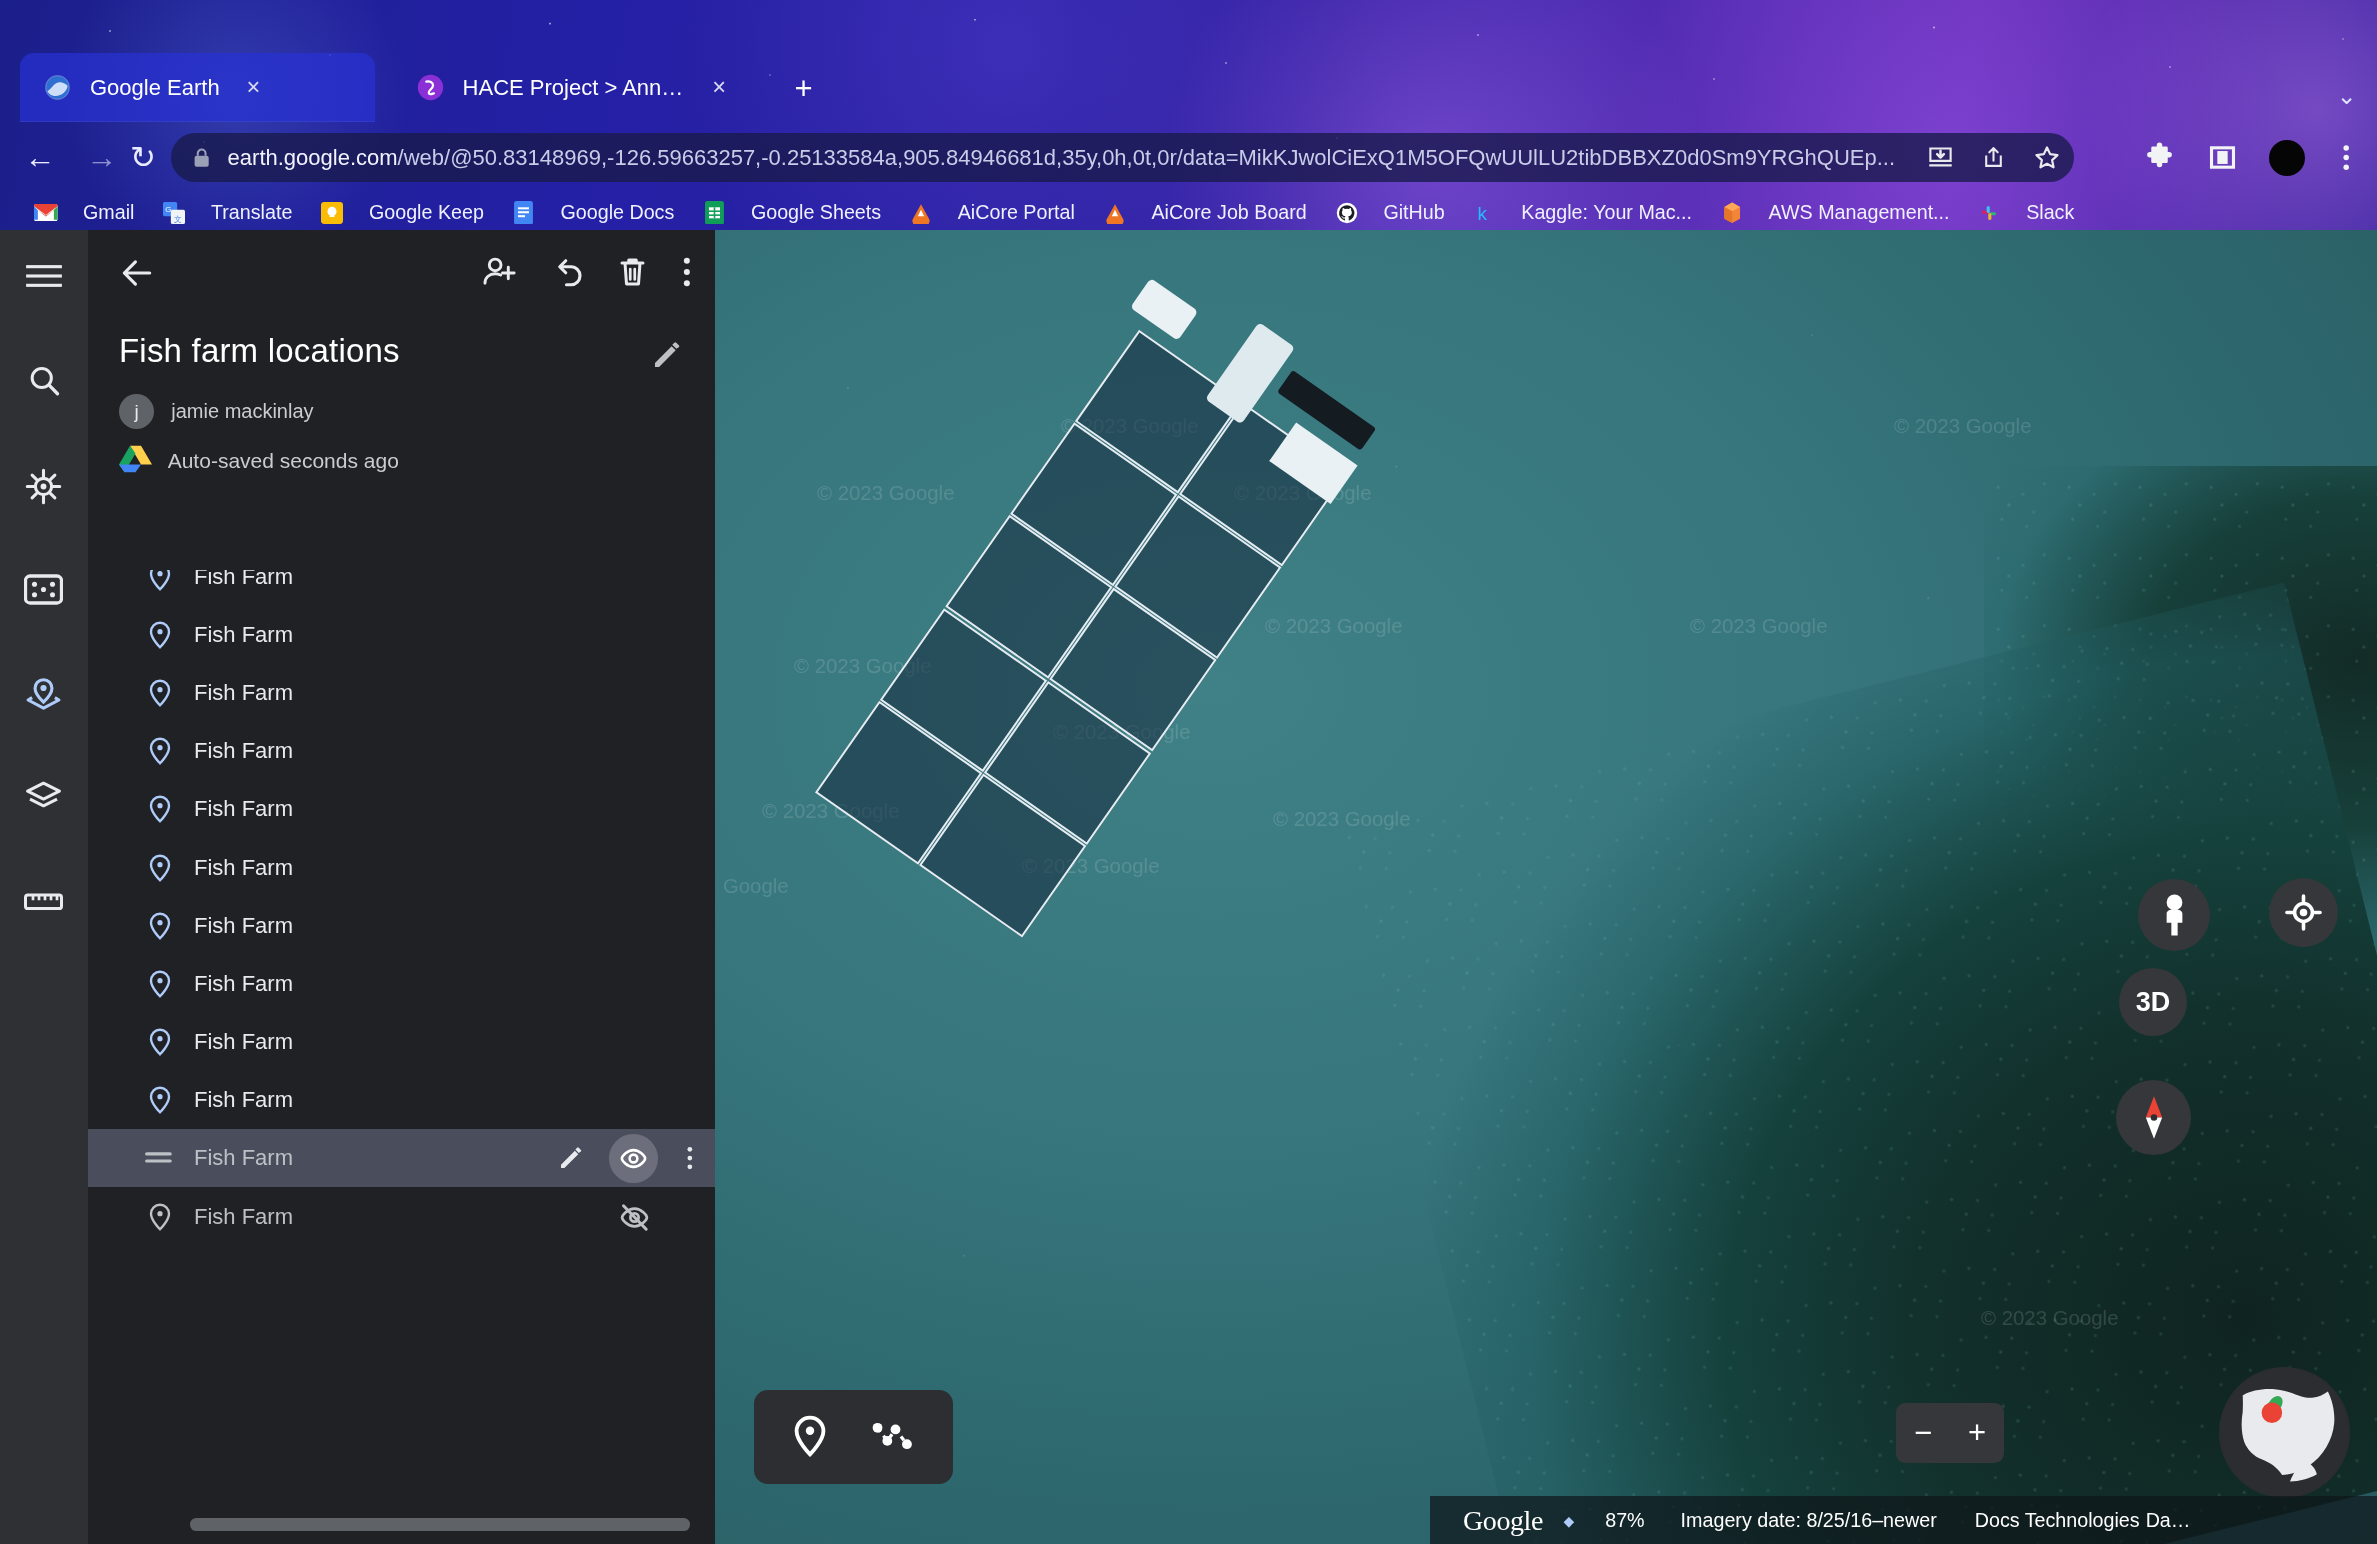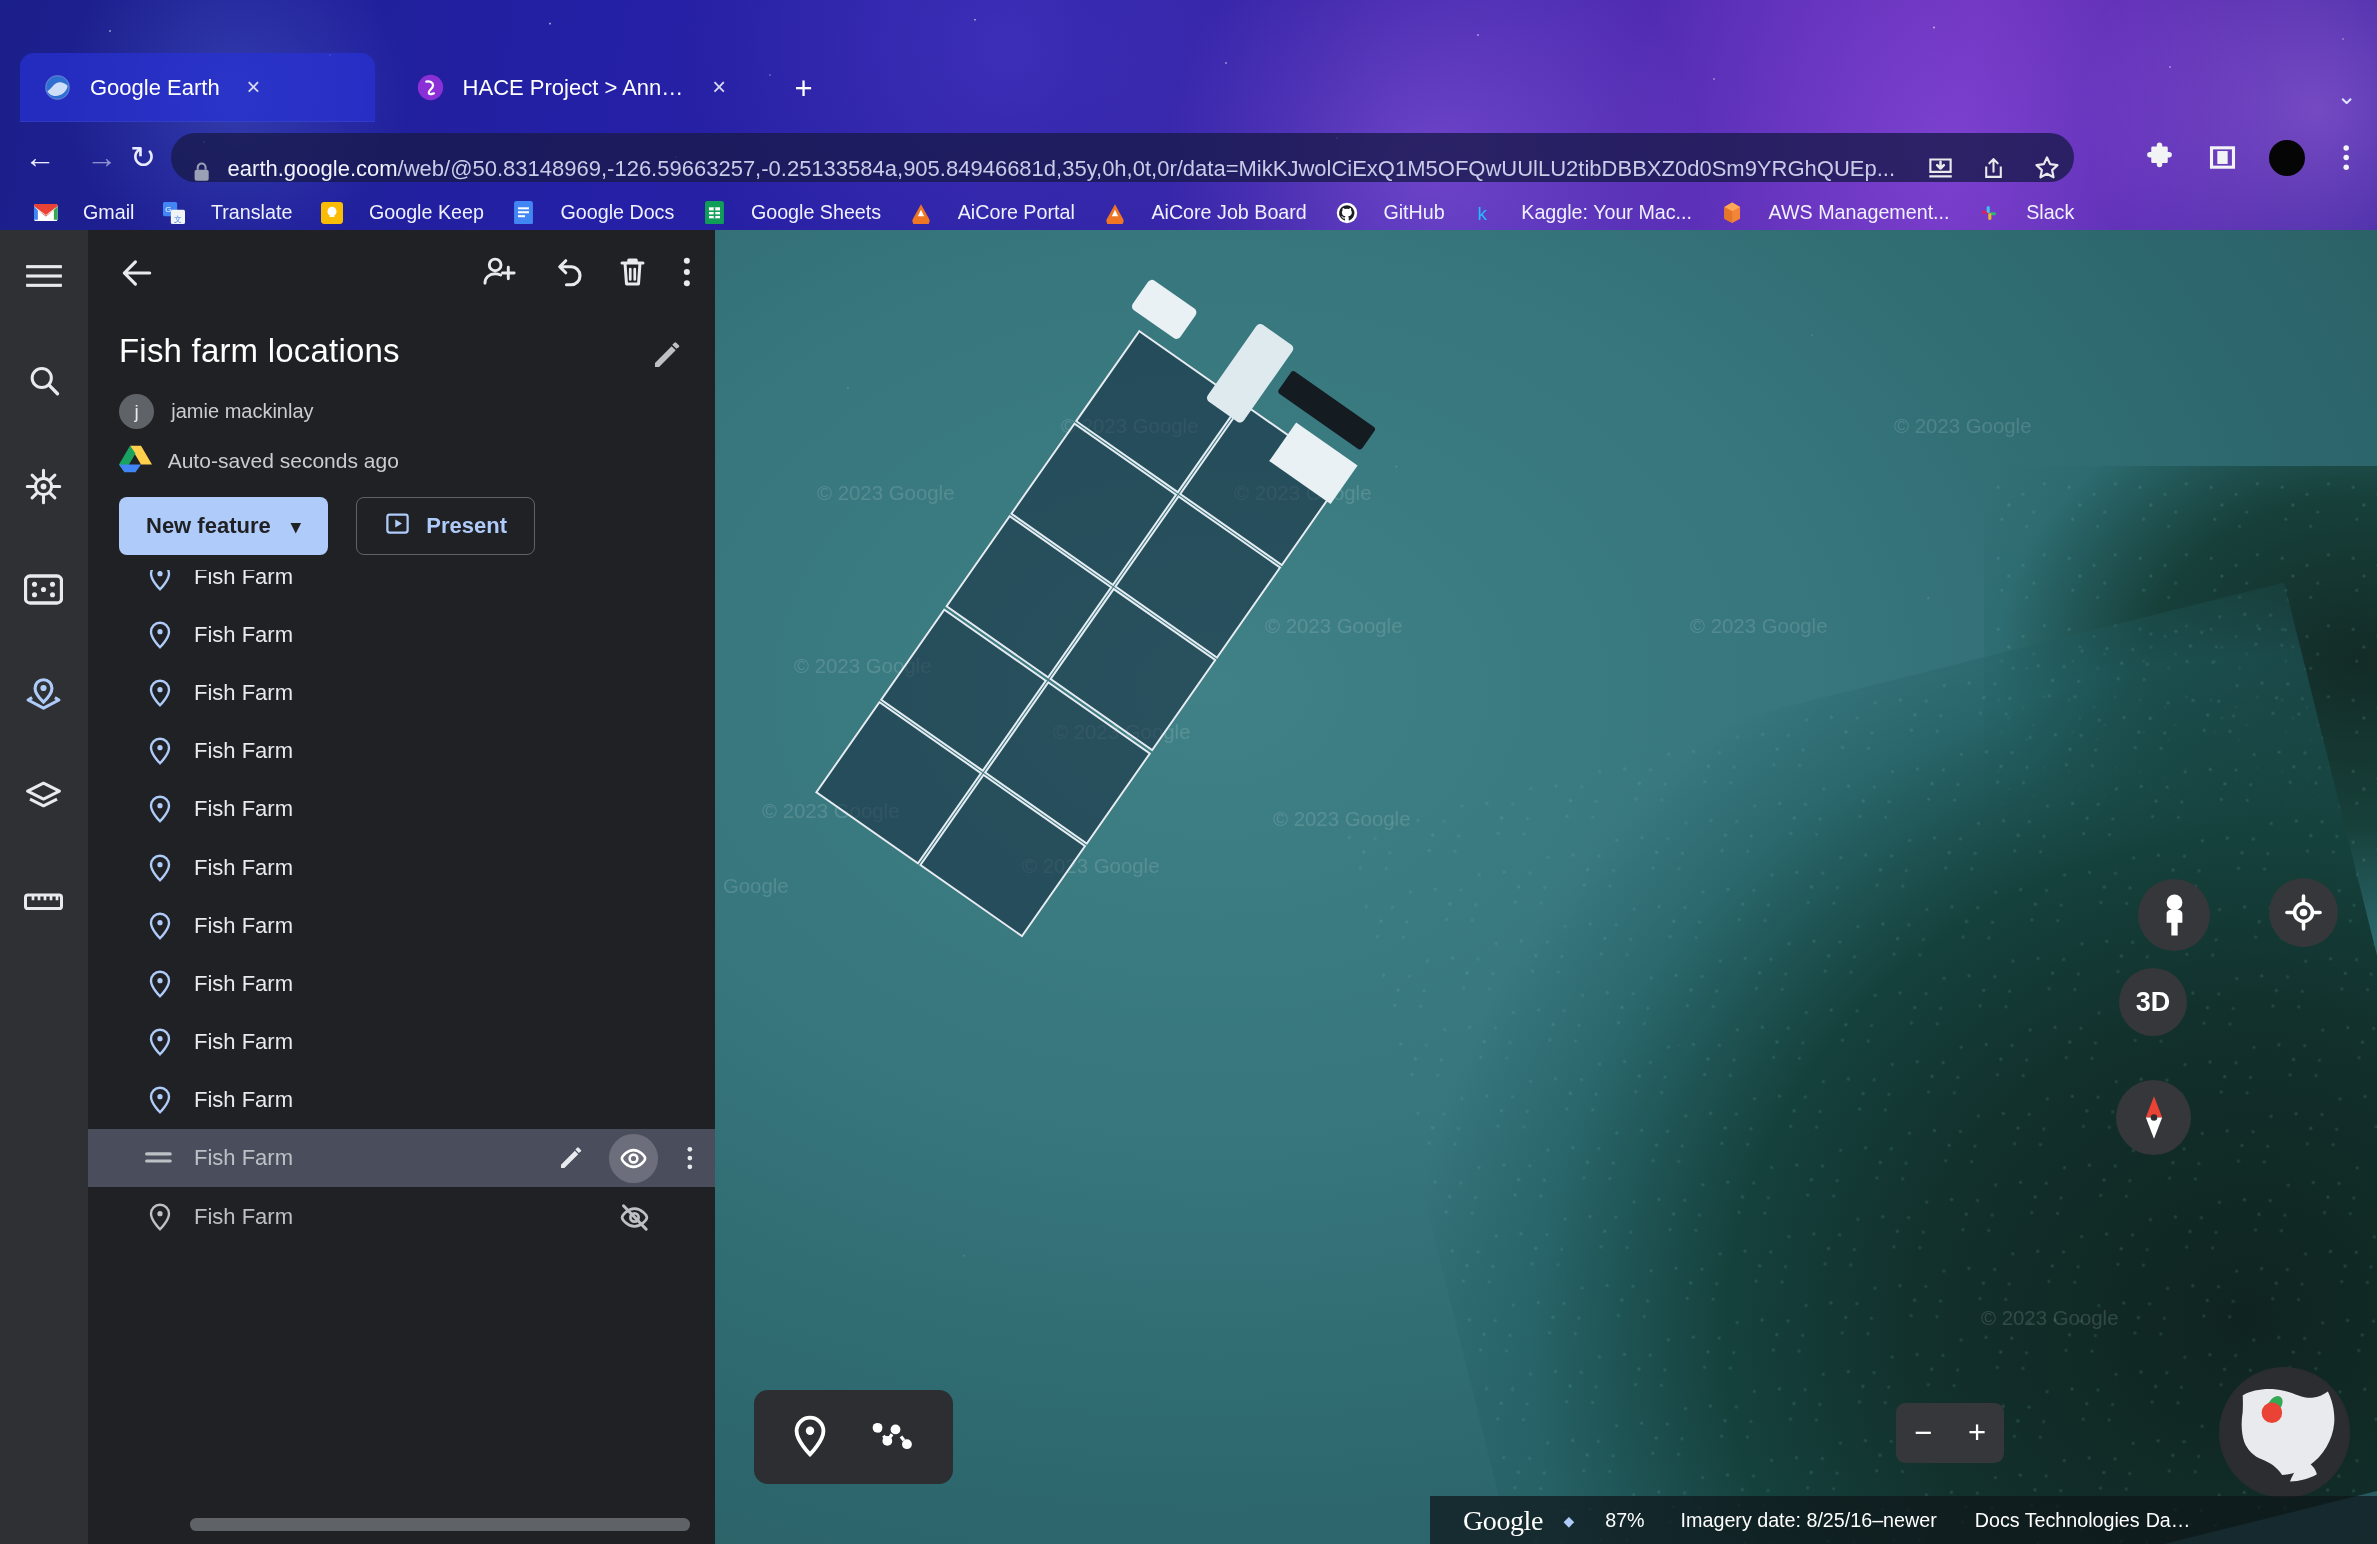--- a/index.html
+++ b/index.html
@@ -65,21 +65,21 @@
   .winmin {
     position: absolute; right: 20.4px; top: 38px; color: #dfe2ff; font-size: 23.6px;
   }
 
   
   .toolbar { position: absolute; left: 0; top: 124px; width: 2377px; height: 68px; }
   .navbtn { position: absolute; top: 11px; width: 46px; height: 46px; color: #e9ecff; font-size: 31px; text-align: center; line-height: 46px; }
   .omnibox {
     position: absolute; left: 171px; top: 9.4px; height: 49px; width: 1903px;
     background: rgba(24,26,74,0.78); border-radius: 25px;
-    display: flex; align-items: flex-end; padding: 0 12.6px 0 22px; overflow: hidden;
+    display: flex; align-items: center; padding: 0 12.6px 0 22px; overflow: hidden;
   }
   .lock { width: 17.3px; height: 20.4px; flex: 0 0 17.3px; margin-right: 17.3px; }
   .url { font-size: 22px; color: #c9cce8; white-space: nowrap; overflow: hidden; }
   .url .host { color: #f2f3ff; }
   .omni-icons { margin-left: auto; display: flex; align-items: center; gap: 27px; padding-left: 19px; }
   .omni-icons svg { display: block; }
   .tb-right { position: absolute; right: 20.4px; top: 9.4px; height: 49px; display: flex; align-items: center; gap: 31px; }
   .avatar-circle { width: 36px; height: 36px; border-radius: 50%; background: #050505; }
 
   
@@ -609,35 +609,20 @@
           <span>
             <svg width="33" height="30" viewBox="0 0 42 38">
               <path d="M14 2h14l14 24H28z" fill="#ffd04b"></path>
               <path d="M14 2L0 26l7 10 14-24z" fill="#1aa260"></path>
               <path d="M0 26h28l-7 10H7z" fill="#4285f4"></path>
             </svg>
           </span>
           <span class="txt">Auto-saved seconds ago</span>
         </div>
 
-        <div class="actions">
-          <button class="btn-new">
-            <span>New feature</span>
-            <span style="font-size:19px;">▾</span>
-          </button>
-          <button class="btn-present">
-            <span>
-              <svg width="27" height="27" viewBox="0 0 24 24">
-                  <rect x="3" y="4" width="18" height="16" rx="2" fill="none" stroke="#aecbfa" stroke-width="2"></rect>
-                  <path d="M10 8.5l6 3.5-6 3.5z" fill="#aecbfa"></path>
-                </svg>
-            </span>
-            <span>Present</span>
-          </button>
-        </div>
       </div>
 
       <div class="hscroll"></div>
     </div>
 
     <div class="map">
       <div class="sea-noise"></div>
 
       <div class="shore2">
           <div class="forest-tex"></div>

